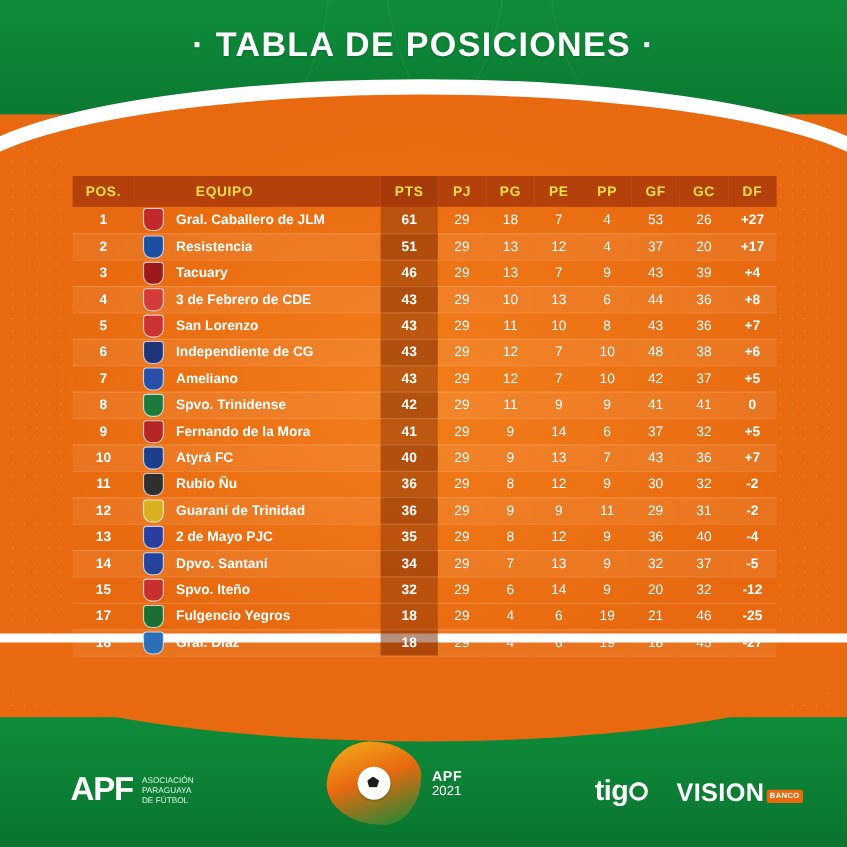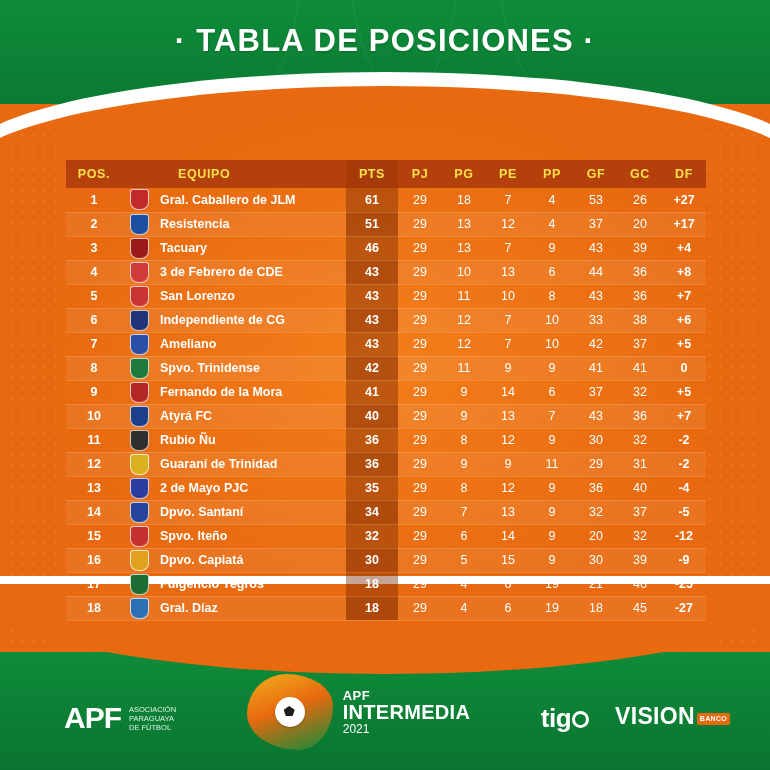--- a/index.html
+++ b/index.html
@@ -190,21 +190,21 @@
     content: ""; position: absolute;
     width: 11px; height: 10px; background: #1b1b1b;
     left: 9px; top: 9px;
     clip-path: polygon(50% 0%, 100% 38%, 81% 100%, 19% 100%, 0% 38%);
   }
   .brand-text { color: #fff; line-height: 1.02; }
   .brand-text .b1 { font-size: 13px; font-weight: bold; letter-spacing: .5px; }
   .brand-text .b2 { font-size: 20px; font-weight: bold; letter-spacing: .3px; }
   .brand-text .b3 { font-size: 12px; }
 
-  .sponsors { display: flex; align-items: flex-start; gap: 26px; }
+  .sponsors { display: flex; align-items: flex-end; gap: 26px; }
   .tigo { color: #fff; font-size: 26px; font-weight: bold; letter-spacing: -.5px; position: relative; }
   .tigo .o-ring {
     display:inline-block; width: 17px; height: 17px; border-radius: 50%;
     border: 3px solid #fff; vertical-align: -1px; margin-left: 1px;
   }
   .vision { color: #fff; font-size: 23px; font-weight: bold; letter-spacing: .3px; }
   .vision .v-badge {
     display: inline-block;
     background: #E8690F; color: #fff;
     font-size: 7px; font-weight: bold;
@@ -325,21 +325,21 @@
           <td class="pos">6</td>
           <td class="crest-cell">
             <span class="crest" style="background: rgb(32, 52, 122);"></span>
           </td>
           <td class="team">Independiente de CG</td>
           <td class="pts">43</td>
           <td>29</td>
           <td>12</td>
           <td>7</td>
           <td>10</td>
-          <td>33</td>
+          <td>48</td>
           <td>38</td>
           <td class="df">+6</td>
         </tr>
         <tr>
           <td class="pos">7</td>
           <td class="crest-cell">
             <span class="crest" style="background: rgb(42, 79, 168);"></span>
           </td>
           <td class="team">Ameliano</td>
           <td class="pts">43</td>
@@ -463,35 +463,20 @@
           </td>
           <td class="team">Spvo. Iteño</td>
           <td class="pts">32</td>
           <td>29</td>
           <td>6</td>
           <td>14</td>
           <td>9</td>
           <td>20</td>
           <td>32</td>
           <td class="df">-12</td>
-        </tr>
-        <tr class="alt">
-          <td class="pos">16</td>
-          <td class="crest-cell">
-            <span class="crest" style="background: rgb(224, 162, 28);"></span>
-          </td>
-          <td class="team">Dpvo. Capiatá</td>
-          <td class="pts">30</td>
-          <td>29</td>
-          <td>5</td>
-          <td>15</td>
-          <td>9</td>
-          <td>30</td>
-          <td>39</td>
-          <td class="df">-9</td>
         </tr>
         <tr>
           <td class="pos">17</td>
           <td class="crest-cell">
             <span class="crest" style="background: rgb(29, 110, 52);"></span>
           </td>
           <td class="team">Fulgencio Yegros</td>
           <td class="pts">18</td>
           <td>29</td>
           <td>4</td>
@@ -533,21 +518,20 @@
       <span>DE FÚTBOL</span>
     </span>
   </div>
 
   <div class="center-brand">
     <div class="blob">
       <div class="ball"></div>
     </div>
     <div class="brand-text">
       <div class="b1">APF</div>
-      <div class="b2">INTERMEDIA</div>
       <div class="b3">2021</div>
     </div>
   </div>
 
   <div class="sponsors">
     <div class="tigo"><span>tig</span><span class="o-ring"></span></div>
     <div class="vision"><span>VISION</span><span class="v-badge">BANCO</span></div>
   </div>
 </div>
 

